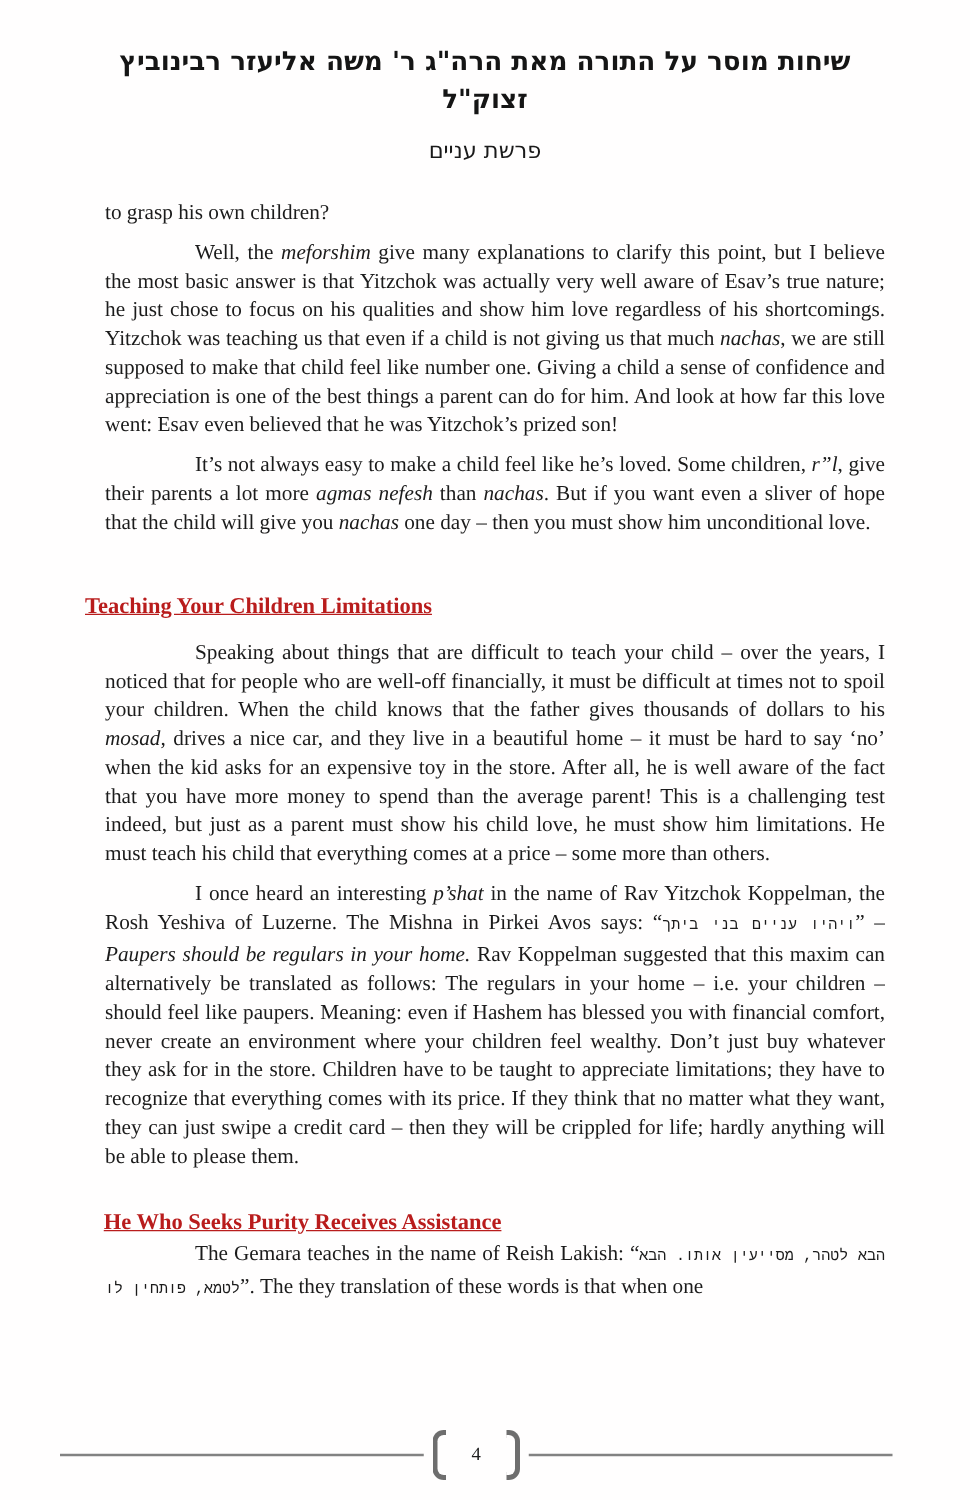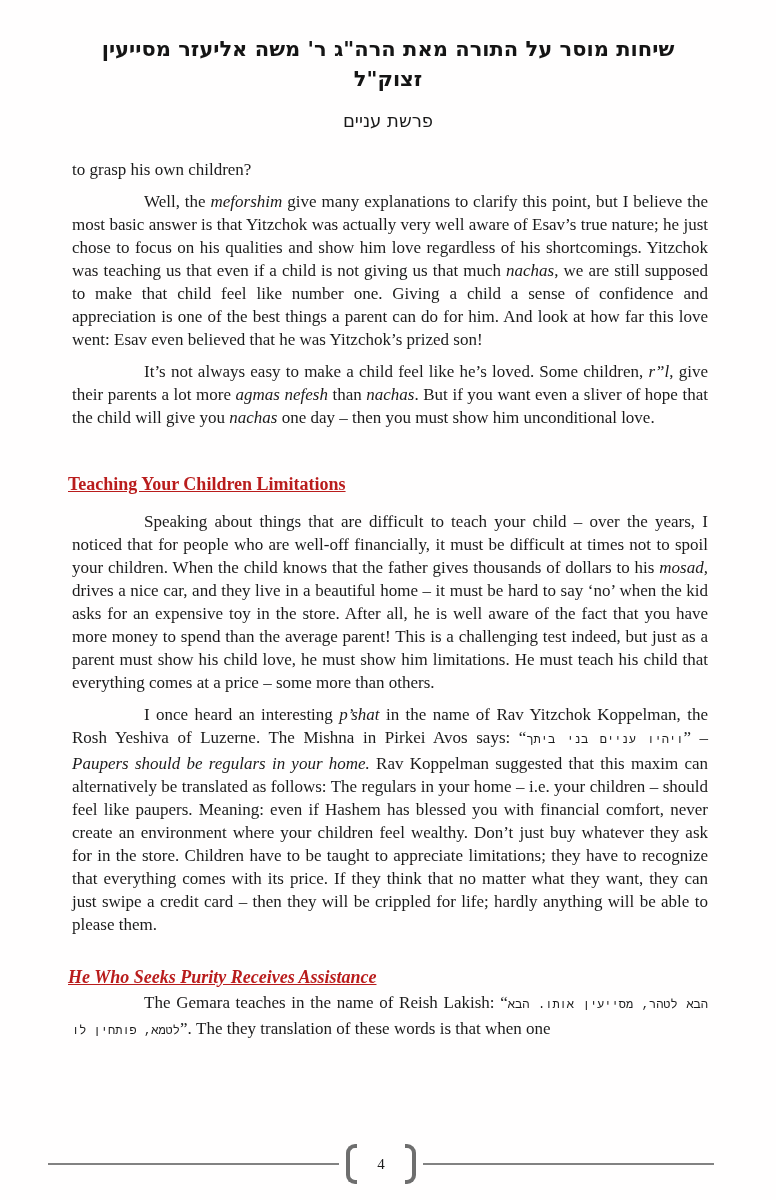--- a/index.html
+++ b/index.html
@@ -41,38 +41,37 @@
     line-height: 24px;
     color: #1a1a1a;
   }
   .doc-body {
     margin-top: 25px;
     font-size: 17px;
     line-height: 23px;
     text-align: justify;
   }
   .doc-body p.para {
-    margin: 0 0 9px 4px;
+    margin: 0 0 9px 16px;
     text-indent: 72px;
   }
   .doc-body p.para.no-indent {
     text-indent: 0;
   }
   .doc-body h3.section-heading {
     margin: 44px 0 14px 0;
     font-size: 18px;
     font-weight: 700;
     text-decoration: underline;
     text-align: left;
     text-indent: 0;
     color: #b91c1c;
   }
   .doc-body h3.section-heading.tight {
-    margin: 30px 0 2px 0;
-    font-style: italic;
+    margin: 30px 0 2px 15px;
   }
   .it { font-style: italic; }
   .he {
     font-family: Liberation Mono, monospace;
     font-size: 12px;
     unicode-bidi: embed;
   }
   
   .page-footer {
     position: absolute;
@@ -118,21 +117,21 @@
     padding: 0 4px;
   }
 </style>
 </head>
 <body>
 
 <div class="page">
   <div class="sheet">
 
     <header class="doc-header">
-      <h1 class="title-hebrew" dir="rtl">שיחות מוסר על התורה מאת הרה"ג ר' משה אליעזר מסייעין זצוק"ל</h1>
+      <h1 class="title-hebrew" dir="rtl">שיחות מוסר על התורה מאת הרה"ג ר' משה אליעזר רבינוביץ זצוק"ל</h1>
       <h2 class="parsha-hebrew" dir="rtl">פרשת עניים</h2>
     </header>
 
     <main class="doc-body">
 
     <p class="para no-indent"><span>to grasp his own children?</span></p>
         <p class="para"><span>Well, the </span><span class="it">meforshim</span><span> give many explanations to clarify this point, but I believe the most basic answer is that Yitzchok was actually very well aware of Esav’s true nature; he just chose to focus on his qualities and show him love regardless of his shortcomings. Yitzchok was teaching us that even if a child is not giving us that much </span><span class="it">nachas</span><span>, we are still supposed to make that child feel like number one. Giving a child a sense of confidence and appreciation is one of the best things a parent can do for him. And look at how far this love went: Esav even believed that he was Yitzchok’s prized son!</span></p>
         <p class="para"><span>It’s not always easy to make a child feel like he’s loved. Some children, </span><span class="it">r”l</span><span>, give their parents a lot more </span><span class="it">agmas nefesh</span><span> than </span><span class="it">nachas</span><span>. But if you want even a sliver of hope that the child will give you </span><span class="it">nachas</span><span> one day – then you must show him unconditional love.</span></p>
         <h3 class="section-heading">Teaching Your Children Limitations</h3>
         <p class="para"><span>Speaking about things that are difficult to teach your child – over the years, I noticed that for people who are well-off financially, it must be difficult at times not to spoil your children. When the child knows that the father gives thousands of dollars to his </span><span class="it">mosad,</span><span> drives a nice car, and they live in a beautiful home – it must be hard to say ‘no’ when the kid asks for an expensive toy in the store. After all, he is well aware of the fact that you have more money to spend than the average parent! This is a challenging test indeed, but just as a parent must show his child love, he must show him limitations. He must teach his child that everything comes at a price – some more than others.</span></p>

